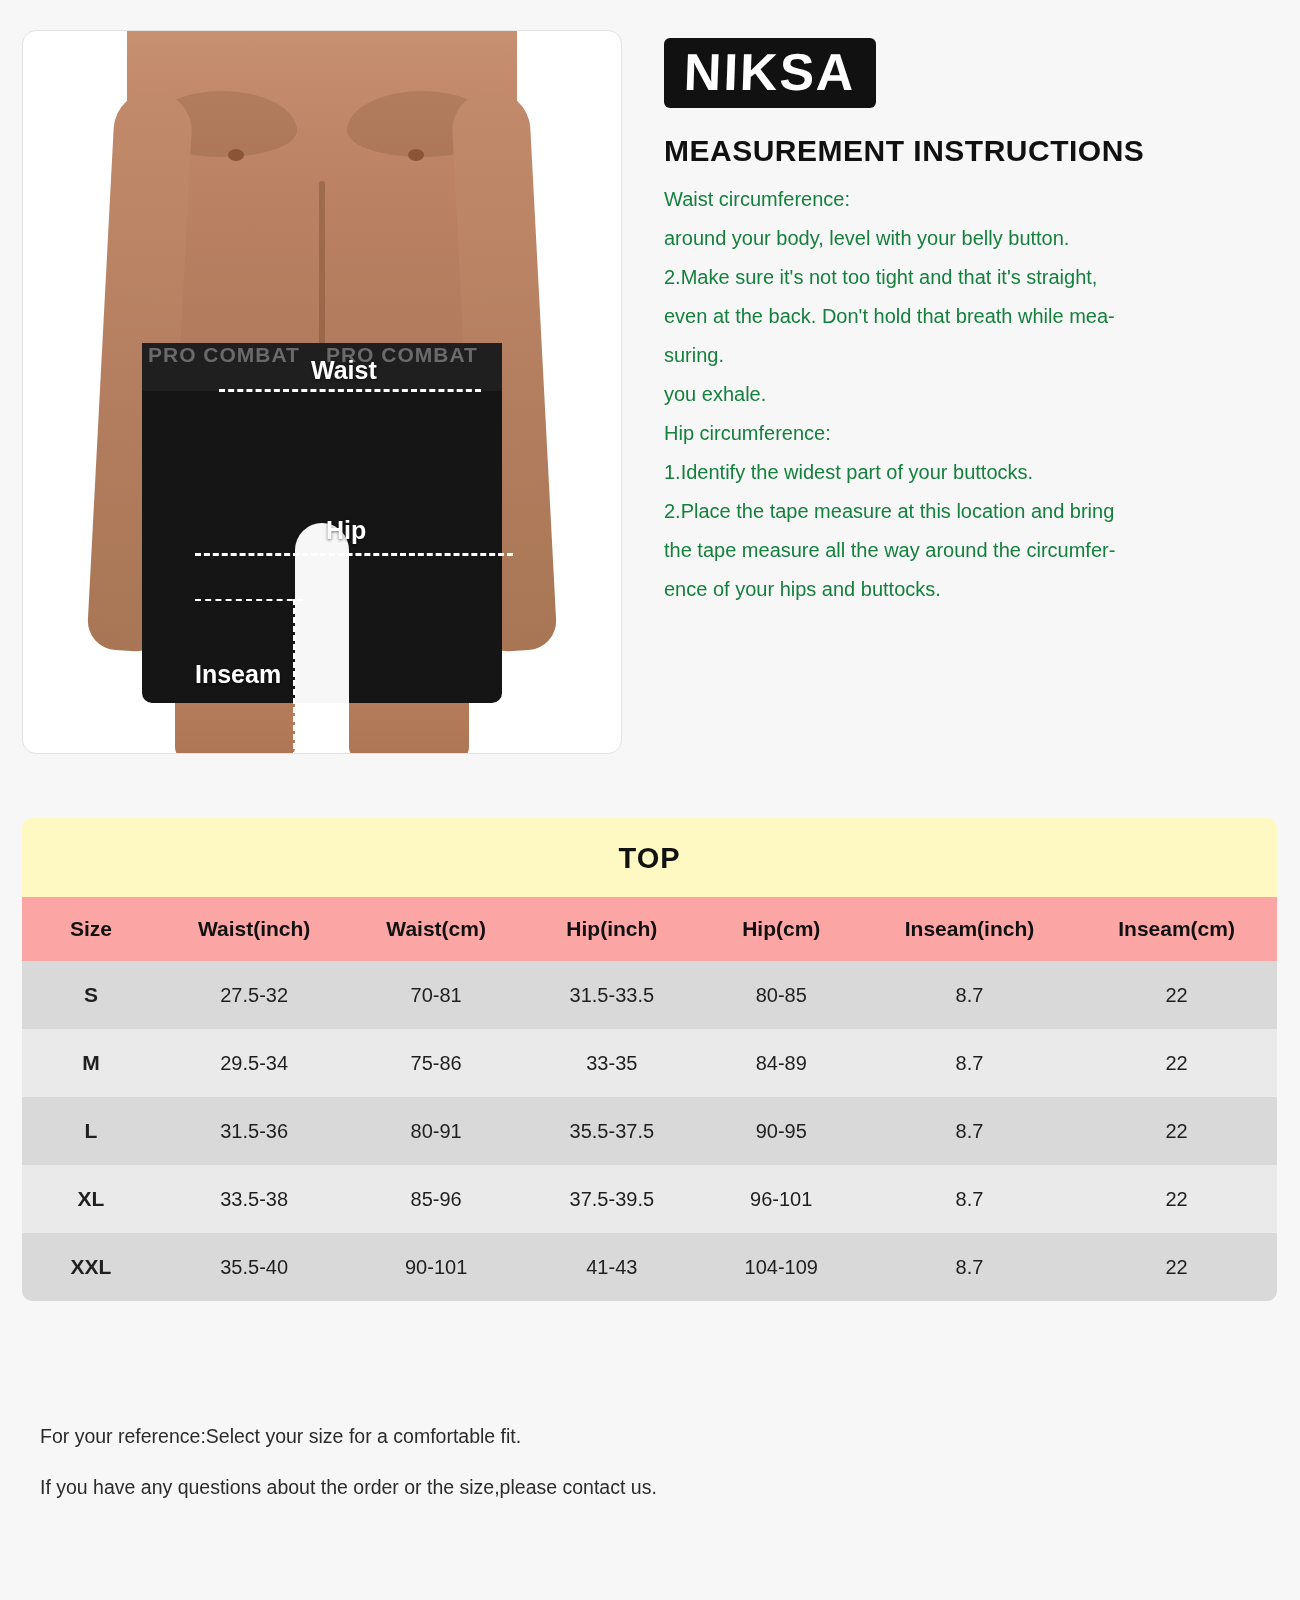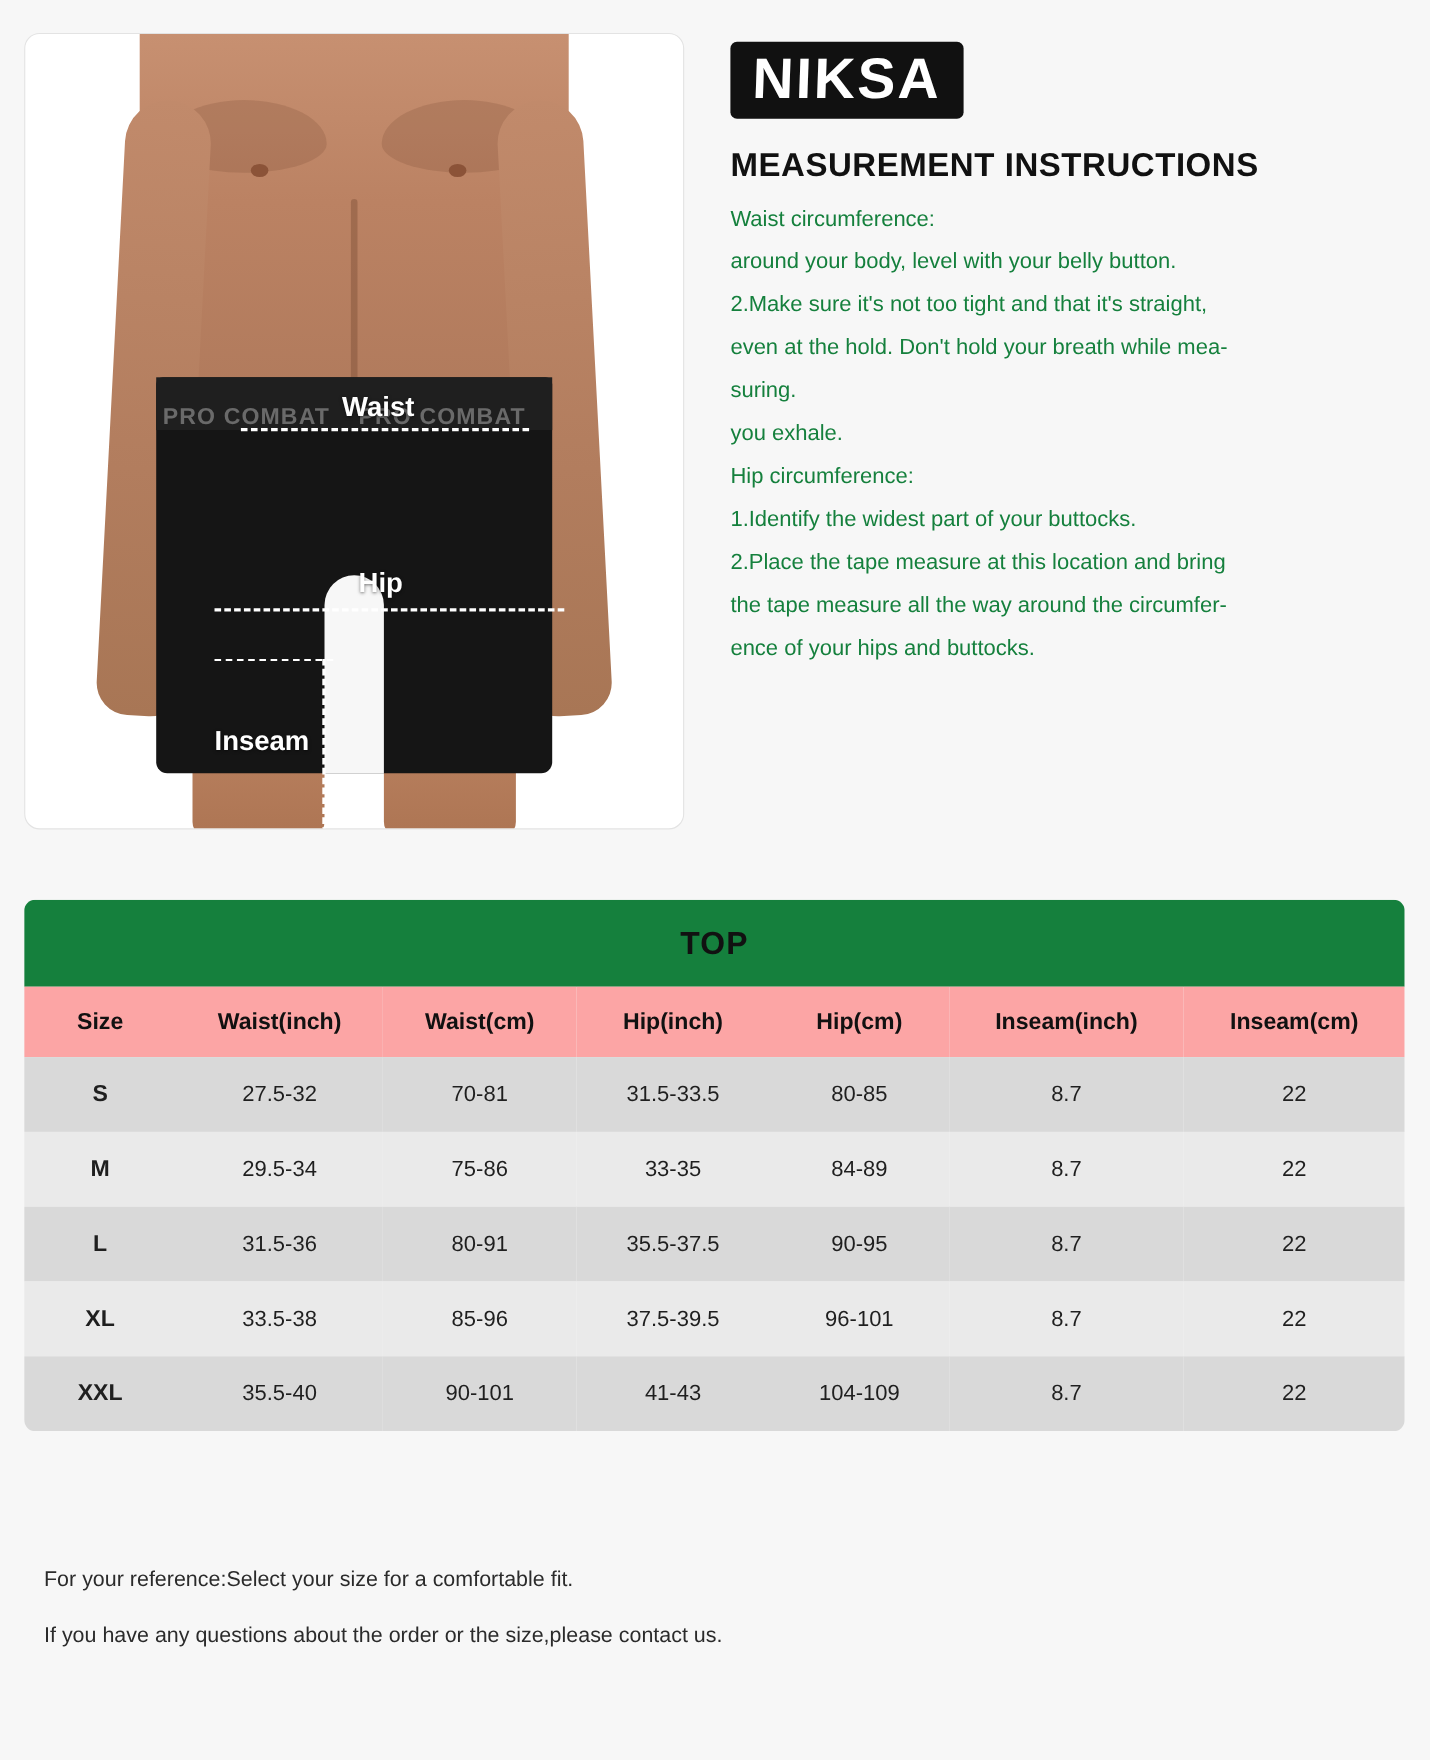--- a/index.html
+++ b/index.html
@@ -131,21 +131,21 @@
   }
   .waistband {
     position: absolute;
     top: 0;
     left: 0;
     right: 0;
     height: 48px;
     background: #1f1f1f;
     overflow: hidden;
     display: flex;
-    align-items: flex-end;
+    align-items: flex-start;
     gap: 26px;
     padding-left: 6px;
     box-sizing: border-box;
   }
   .waistband span {
     color: #6a6a6a;
     font-weight: bold;
     font-size: 21px;
     letter-spacing: 1px;
     font-family: "Liberation Sans", sans-serif;
@@ -224,21 +224,21 @@
   
   .table-wrap {
     position: absolute;
     left: 22px;
     top: 818px;
     width: 1255px;
     border-radius: 10px;
     overflow: hidden;
   }
   .table-title {
-    background: #15803d;
+    background: #fef9c3;
     text-align: center;
     font-size: 29px;
     font-weight: bold;
     padding: 24px 0 22px;
     color: #111;
     letter-spacing: 1px;
   }
   table {
     border-collapse: collapse;
     width: 100%;
@@ -318,21 +318,21 @@
       <div class="logo">
         <span class="slab">NIKSA</span>
       </div>
 
       <div class="instr-title">MEASUREMENT  INSTRUCTIONS</div>
 
       <div class="instr-body">
         <p>Waist circumference:</p>
         <p>around your body, level with your belly button.</p>
         <p>2.Make sure it's not too tight and that it's straight,</p>
-        <p>even at the hold. Don't hold your breath while mea-</p>
+        <p>even at the back. Don't hold that breath while mea-</p>
         <p>suring.</p>
         <p>you exhale.</p>
         <p>Hip circumference:</p>
         <p>1.Identify the widest part of your buttocks.</p>
         <p>2.Place the tape measure at this location and bring</p>
         <p>the tape measure all the way around the circumfer-</p>
         <p>ence of your hips and buttocks.</p>
       </div>
     </div>
   </div>

